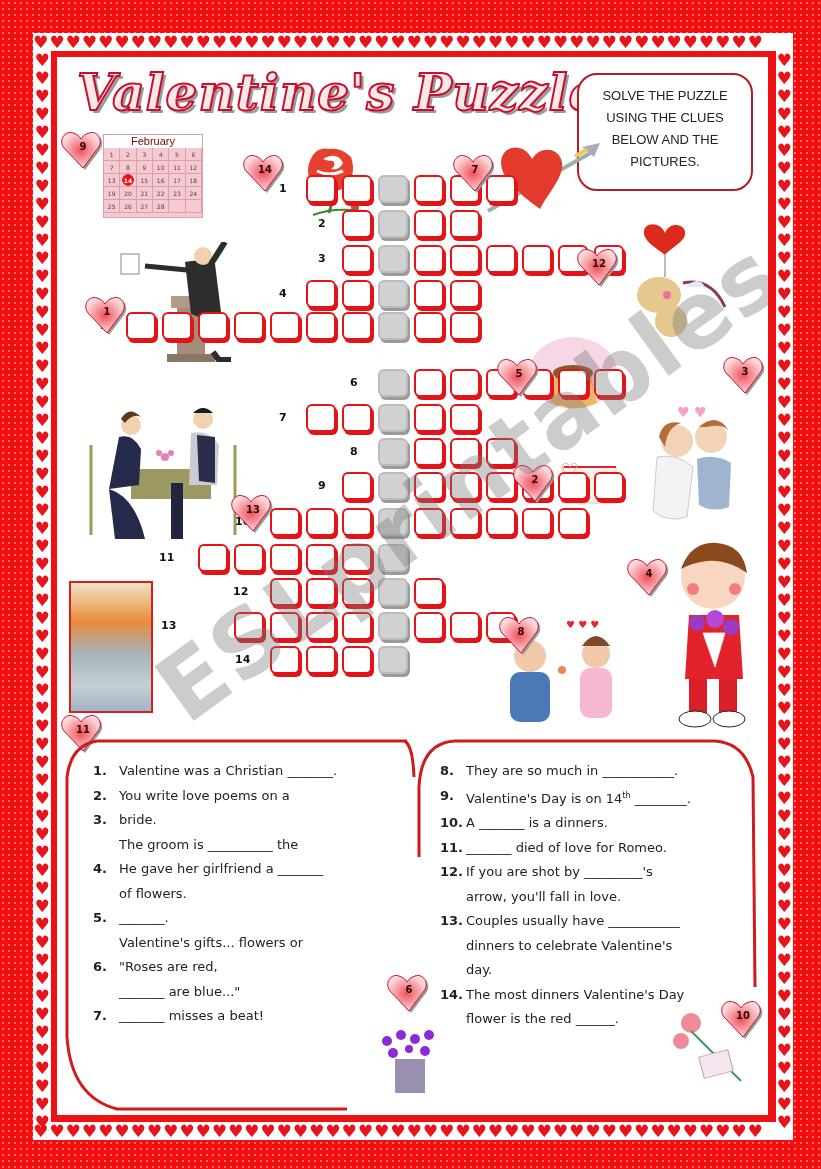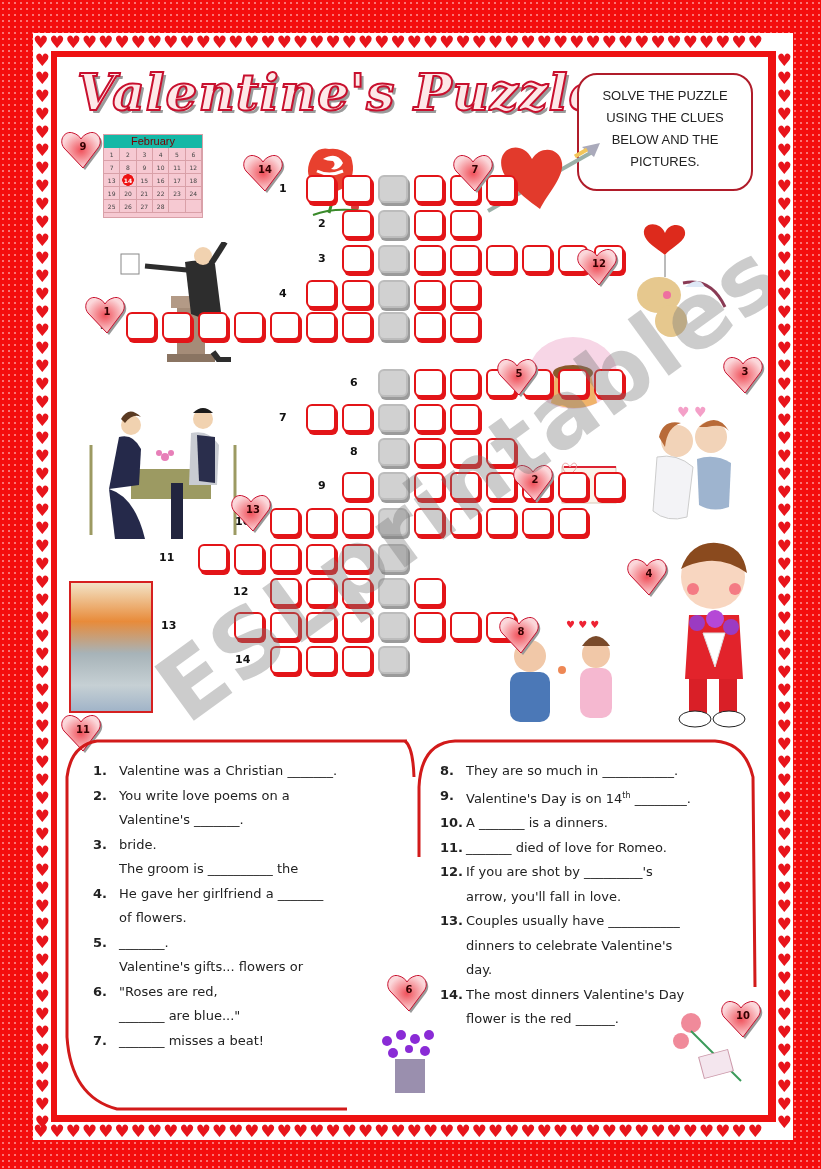--- a/index.html
+++ b/index.html
@@ -52,21 +52,21 @@
   <div class="title">Valentine's Puzzle</div>
 
   <div class="instr">
     <div>SOLVE THE PUZZLE</div>
     <div>USING THE CLUES</div>
     <div>BELOW AND THE</div>
     <div>PICTURES.</div>
   </div>
 
   <div class="pic" style="left:46px;top:77px;width:98px;height:82px;background:#f6c9d2;border:1px solid #d9a0a8;">
-    <div style="background:#14b8a6;color:#7a0000;font-family:'Liberation Sans',sans-serif;font-size:11px;text-align:center;height:13px;line-height:13px;">February</div>
+    <div style="background:#ffffff;color:#7a0000;font-family:'Liberation Sans',sans-serif;font-size:11px;text-align:center;height:13px;line-height:13px;">February</div>
     <div id="calGrid" style="display:grid;grid-template-columns:repeat(6,1fr);font-size:6px;font-family:'DejaVu Sans',sans-serif;color:#444;">
         <div style="height: 13px; line-height: 13px; text-align: center; border-right: 1px solid rgb(217, 160, 168); border-bottom: 1px solid rgb(217, 160, 168); box-sizing: border-box;">1</div>
         <div style="height: 13px; line-height: 13px; text-align: center; border-right: 1px solid rgb(217, 160, 168); border-bottom: 1px solid rgb(217, 160, 168); box-sizing: border-box;">2</div>
         <div style="height: 13px; line-height: 13px; text-align: center; border-right: 1px solid rgb(217, 160, 168); border-bottom: 1px solid rgb(217, 160, 168); box-sizing: border-box;">3</div>
         <div style="height: 13px; line-height: 13px; text-align: center; border-right: 1px solid rgb(217, 160, 168); border-bottom: 1px solid rgb(217, 160, 168); box-sizing: border-box;">4</div>
         <div style="height: 13px; line-height: 13px; text-align: center; border-right: 1px solid rgb(217, 160, 168); border-bottom: 1px solid rgb(217, 160, 168); box-sizing: border-box;">5</div>
         <div style="height: 13px; line-height: 13px; text-align: center; border-right: 1px solid rgb(217, 160, 168); border-bottom: 1px solid rgb(217, 160, 168); box-sizing: border-box;">6</div>
         <div style="height: 13px; line-height: 13px; text-align: center; border-right: 1px solid rgb(217, 160, 168); border-bottom: 1px solid rgb(217, 160, 168); box-sizing: border-box;">7</div>
         <div style="height: 13px; line-height: 13px; text-align: center; border-right: 1px solid rgb(217, 160, 168); border-bottom: 1px solid rgb(217, 160, 168); box-sizing: border-box;">8</div>
         <div style="height: 13px; line-height: 13px; text-align: center; border-right: 1px solid rgb(217, 160, 168); border-bottom: 1px solid rgb(217, 160, 168); box-sizing: border-box;">9</div>
@@ -520,21 +520,20 @@
   </svg>
 
   <div class="cluebox" id="cluesLeft" style="left:36px;top:702px;width:300px;">
       <div class="clue">
         <b>1.</b>
         <div>Valentine was a Christian _______.</div>
       </div>
       <div class="clue">
         <b>2.</b>
         <div>You write love poems on a</div>
-        <div>Valentine's _______.</div>
       </div>
       <div class="clue">
         <b>3.</b>
         <div>bride.</div>
         <div>The groom is __________ the</div>
       </div>
       <div class="clue">
         <b>4.</b>
         <div>He gave her girlfriend a _______</div>
         <div>of flowers.</div>

